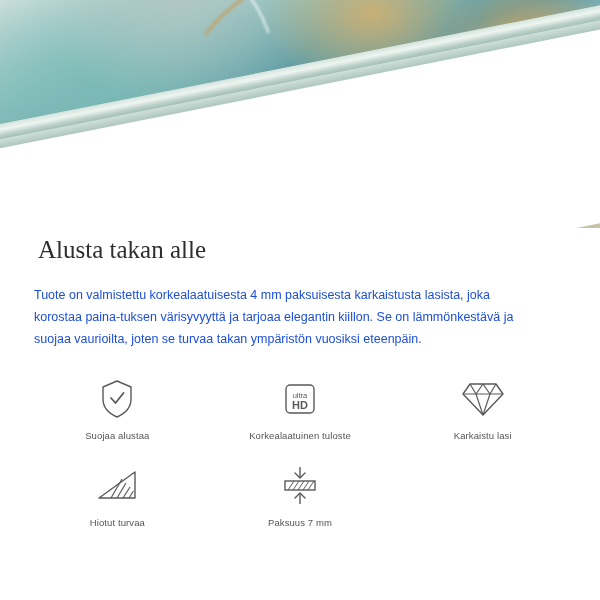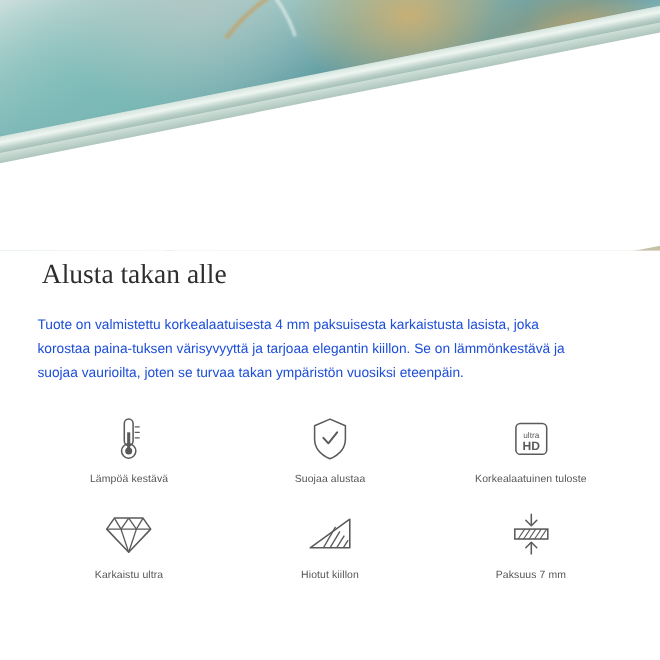--- a/index.html
+++ b/index.html
@@ -198,34 +198,20 @@
   <div class="content">
 
     <h1 class="headline">
       <span>Alusta takan alle</span>
     </h1>
 
     <p class="body-copy">Tuote on valmistettu korkealaatuisesta 4 mm paksuisesta karkaistusta lasista, joka korostaa paina-tuksen värisyvyyttä ja tarjoaa elegantin kiillon. Se on lämmönkestävä ja suojaa vaurioilta, joten se turvaa takan ympäristön vuosiksi eteenpäin.</p>
 
     <div class="features">
 
-      <div class="feature">
-        <div class="feature-icon">
-          <svg width="32" height="44" viewBox="0 0 32 44">
-            <rect x="12" y="4" width="8" height="24" rx="4" fill="none" stroke="#5a5a5a" stroke-width="1.4"></rect>
-            <circle cx="16" cy="33" r="6.5" fill="none" stroke="#5a5a5a" stroke-width="1.4"></circle>
-            <circle cx="16" cy="33" r="3.2" fill="#5a5a5a"></circle>
-            <rect x="14.6" y="16" width="2.8" height="15" fill="#5a5a5a"></rect>
-            <line x1="21.5" y1="11" x2="26" y2="11" stroke="#5a5a5a" stroke-width="1.2"></line>
-            <line x1="21.5" y1="16" x2="26" y2="16" stroke="#5a5a5a" stroke-width="1.2"></line>
-            <line x1="21.5" y1="21" x2="26" y2="21" stroke="#5a5a5a" stroke-width="1.2"></line>
-          </svg>
-        </div>
-        <div class="feature-label">Lämpöä kestävä</div>
-      </div>
 
       <div class="feature">
         <div class="feature-icon">
           <svg width="40" height="44" viewBox="0 0 40 44">
             <path d="M20 4 L34 10 V22 C34 31 27 37 20 40 C13 37 6 31 6 22 V10 Z" fill="none" stroke="#5a5a5a" stroke-width="1.4" stroke-linejoin="round"></path>
             <polyline points="14,21 18.5,26 26.5,16" fill="none" stroke="#5a5a5a" stroke-width="1.8" stroke-linecap="round" stroke-linejoin="round"></polyline>
           </svg>
         </div>
         <div class="feature-label">Suojaa alustaa</div>
       </div>
@@ -247,34 +233,34 @@
             <path d="M10 6 H36 L43 16 L23 37 L3 16 Z" fill="none" stroke="#5a5a5a" stroke-width="1.4" stroke-linejoin="round"></path>
             <line x1="3" y1="16" x2="43" y2="16" stroke="#5a5a5a" stroke-width="1.2"></line>
             <line x1="10" y1="6" x2="16" y2="16" stroke="#5a5a5a" stroke-width="1.2"></line>
             <line x1="36" y1="6" x2="30" y2="16" stroke="#5a5a5a" stroke-width="1.2"></line>
             <line x1="16" y1="16" x2="23" y2="37" stroke="#5a5a5a" stroke-width="1.2"></line>
             <line x1="30" y1="16" x2="23" y2="37" stroke="#5a5a5a" stroke-width="1.2"></line>
             <line x1="16" y1="16" x2="23" y2="6" stroke="#5a5a5a" stroke-width="1.2"></line>
             <line x1="30" y1="16" x2="23" y2="6" stroke="#5a5a5a" stroke-width="1.2"></line>
           </svg>
         </div>
-        <div class="feature-label">Karkaistu ultra</div>
+        <div class="feature-label">Karkaistu lasi</div>
       </div>
 
       <div class="feature">
         <div class="feature-icon">
           <svg width="44" height="40" viewBox="0 0 44 40">
             <path d="M4 32 H40 V6 Z" fill="none" stroke="#5a5a5a" stroke-width="1.4" stroke-linejoin="round"></path>
             <line x1="16" y1="32" x2="27" y2="13" stroke="#5a5a5a" stroke-width="1.2"></line>
             <line x1="22" y1="32" x2="31" y2="17" stroke="#5a5a5a" stroke-width="1.2"></line>
             <line x1="28" y1="32" x2="35" y2="21" stroke="#5a5a5a" stroke-width="1.2"></line>
             <line x1="34" y1="32" x2="38.5" y2="25" stroke="#5a5a5a" stroke-width="1.2"></line>
           </svg>
         </div>
-        <div class="feature-label">Hiotut kiillon</div>
+        <div class="feature-label">Hiotut turvaa</div>
       </div>
 
       <div class="feature">
         <div class="feature-icon">
           <svg width="44" height="44" viewBox="0 0 44 44">
             <line x1="22" y1="3" x2="22" y2="13" stroke="#5a5a5a" stroke-width="1.4"></line>
             <polyline points="17,9 22,14 27,9" fill="none" stroke="#5a5a5a" stroke-width="1.4" stroke-linecap="round" stroke-linejoin="round"></polyline>
             <rect x="7" y="17" width="30" height="9" fill="none" stroke="#5a5a5a" stroke-width="1.4"></rect>
             <line x1="10" y1="26" x2="16" y2="17" stroke="#5a5a5a" stroke-width="1"></line>
             <line x1="15" y1="26" x2="21" y2="17" stroke="#5a5a5a" stroke-width="1"></line>

